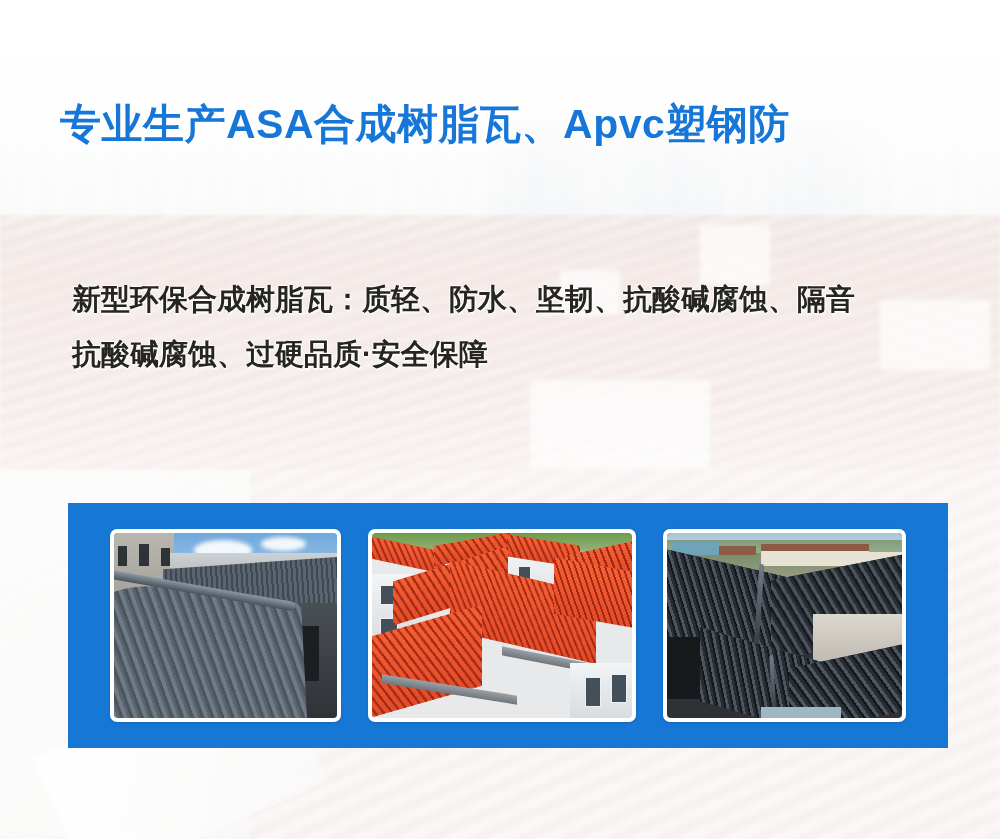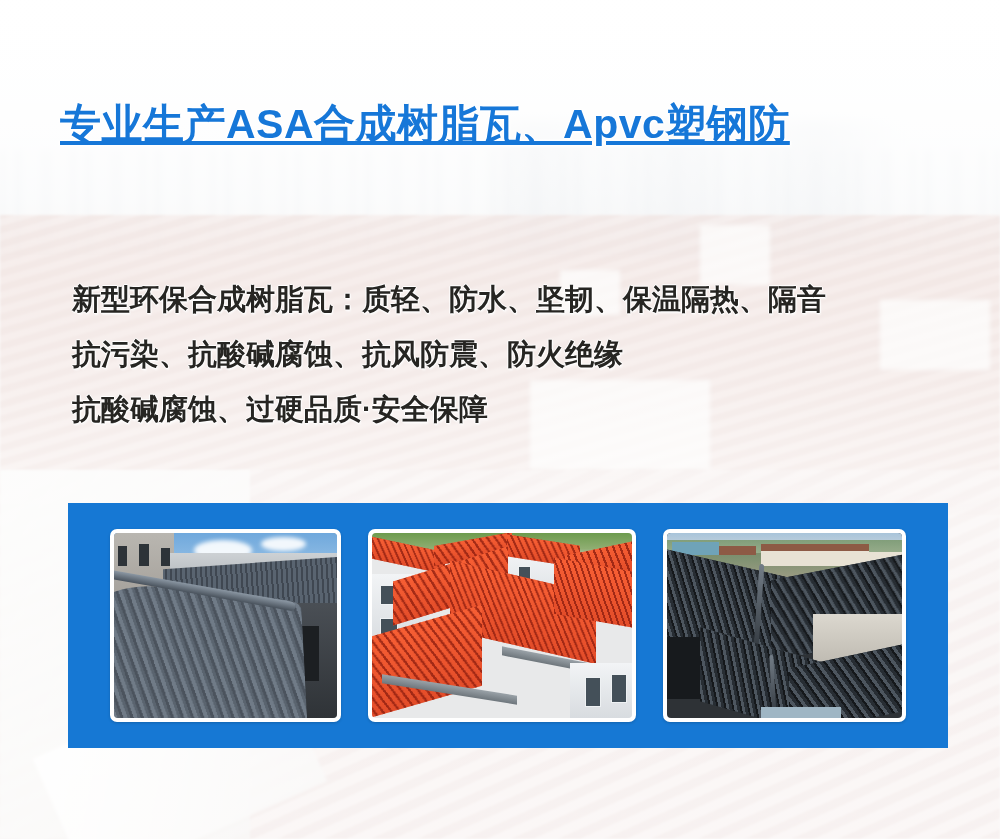--- a/index.html
+++ b/index.html
@@ -109,21 +109,21 @@
     font-size:41px; font-weight:bold; line-height:57px;
     letter-spacing:.5px;
     color:#1677d8;
     text-shadow:
       1.5px 0 0 rgba(255,255,255,.85),
       -1.5px 0 0 rgba(255,255,255,.85),
       0 1.5px 0 rgba(255,255,255,.85),
       0 -1.5px 0 rgba(255,255,255,.85),
       2px 2px 3px rgba(255,255,255,.6);
   }
-  .headline .hl-line { display:block; white-space:nowrap;text-decoration:underline; }
+  .headline .hl-line { display:block; white-space:nowrap; }
 
   .features {
     position:absolute; left:72px; top:272px; width:900px;
   }
   .feat-line {
     display:block; white-space:nowrap;
     font-size:29px; font-weight:bold; line-height:55px;
     color:#262522;
     text-shadow:
       1px 0 0 rgba(255,255,255,.95),
@@ -296,22 +296,21 @@
   <div class="bg-wash"></div>
 </div>
 
 <div id="content">
 
   <h1 class="headline">
     <span class="hl-line">专业生产ASA合成树脂瓦、Apvc塑钢防</span>
   </h1>
 
   <div class="features">
-    <span class="feat-line">新型环保合成树脂瓦：质轻、防水、坚韧、保温隔热、隔音</span>
-    <span class="feat-line">抗污染、抗酸碱腐蚀、抗风防震、防火绝缘</span>
+    <span class="feat-line">新型环保合成树脂瓦：质轻、防水、坚韧、抗酸碱腐蚀、隔音</span>
     <span class="feat-line">抗酸碱腐蚀、过硬品质·安全保障</span>
   </div>
 
   <div class="gallery">
 
     <div class="photo-frame pf-1">
       <div class="photo ph1">
         <div class="sky"></div>
         <div class="cloud" style="left:36%;top:4%;width:26%;height:11%;"></div>
         <div class="cloud" style="left:66%;top:2%;width:20%;height:8%;"></div>

